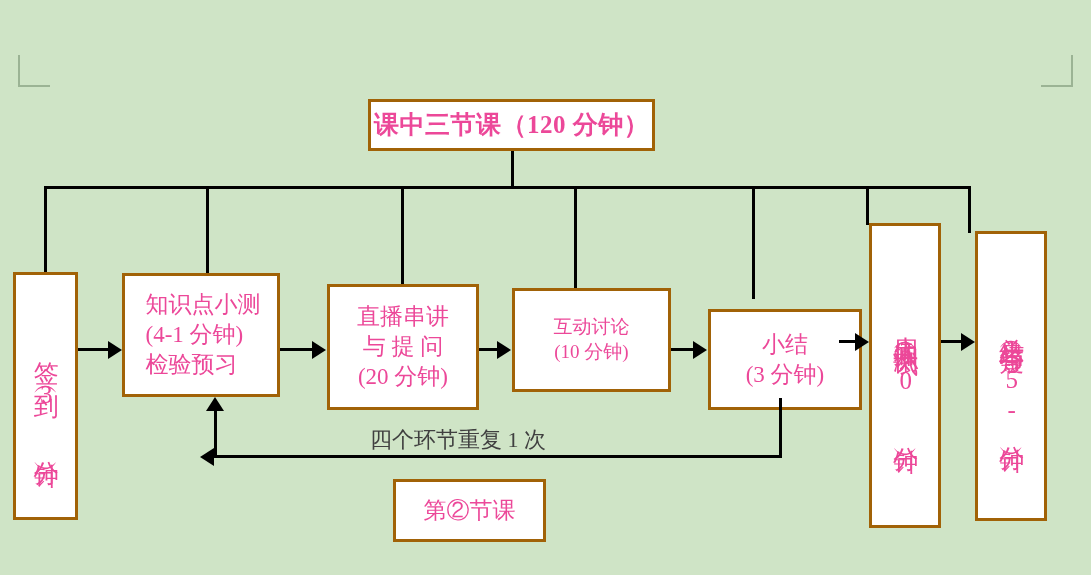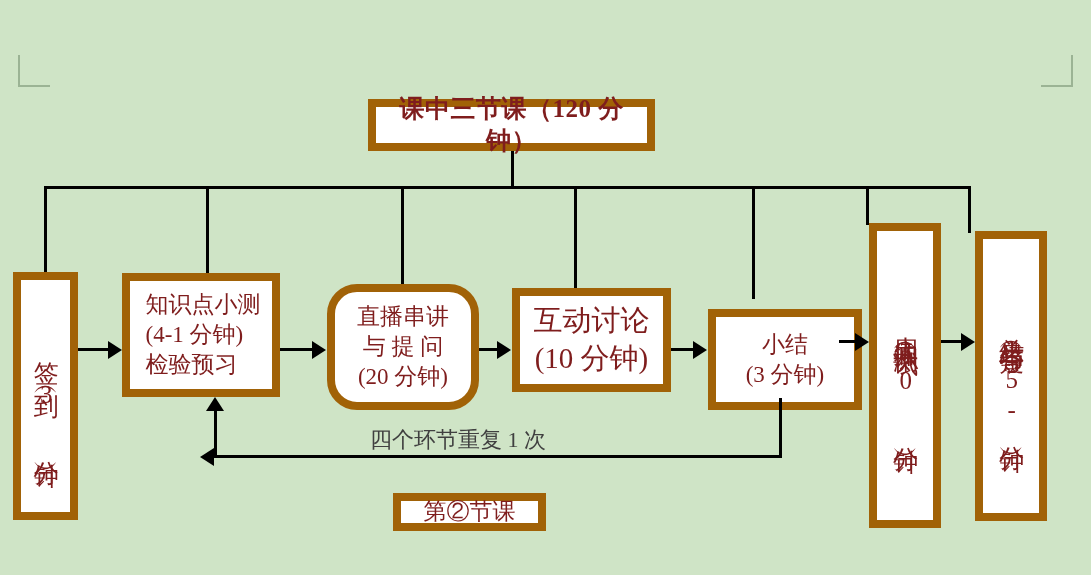--- a/index.html
+++ b/index.html
@@ -10,27 +10,27 @@
     position:relative;overflow:hidden;
   }
   .stage{position:absolute;left:0;top:0;width:1091px;height:575px;}
   .corner{position:absolute;border-color:#9bb394;border-style:solid;}
   .corner.tl{left:18px;top:55px;width:30px;height:30px;border-width:0 0 2px 2px;}
   .corner.tr{right:18px;top:55px;width:30px;height:30px;border-width:0 2px 2px 0;}
 
   .box{
     position:absolute;
     background:#ffffff;
-    border:8px solid #a16207;
+    border:3px solid #a16207;
     box-sizing:border-box;
     display:flex;
     align-items:center;
     justify-content:center;
     text-align:center;
-    color:#7f1d1d;
+    color:#ec4899;
     line-height:1.30;
   }
   .box .t{display:block;white-space:pre-line;}
 
   
   #title-box{left:368px;top:99px;width:287px;height:52px;}
   #title-box .t{font-size:25px;font-weight:bold;letter-spacing:0.5px;}
 
   
   .vbox .t{
@@ -40,27 +40,27 @@
     letter-spacing:3px;
     white-space:nowrap;
   }
   #box-qiandao{left:13px;top:272px;width:65px;height:248px;}
   #box-shangzhou{left:869px;top:223px;width:72px;height:305px;}
   #box-zongjie{left:975px;top:231px;width:72px;height:290px;}
 
   
   #box-xiaoce{left:122px;top:273px;width:158px;height:124px;}
   #box-xiaoce .t{font-size:23px;text-align:left;padding-left:4px;}
-  #box-zhibo{left:327px;top:284px;width:152px;height:126px;border-radius:30px;}
+  #box-zhibo{left:327px;top:284px;width:152px;height:126px;}
   #box-zhibo .t{font-size:23px;}
   #box-taolun{left:512px;top:288px;width:159px;height:104px;}
-  #box-taolun .t{font-size:29px;}
+  #box-taolun .t{font-size:19px;}
   #box-xiaojie{left:708px;top:297px;width:154px;height:101px;margin-top:12px;}
   #box-xiaojie .t{font-size:23px;}
-  #box-dijie{left:393px;top:493px;width:153px;height:38px;}
+  #box-dijie{left:393px;top:479px;width:153px;height:63px;}
   #box-dijie .t{font-size:23px;}
 
   
   .ln{position:absolute;background:#000;}
   .hl{height:3px;}
   .vl{width:3px;}
 
   .arrow{position:absolute;width:0;height:0;}
   .arrow.right{border-top:9px solid transparent;border-bottom:9px solid transparent;border-left:14px solid #000;}
   .arrow.left{border-top:9px solid transparent;border-bottom:9px solid transparent;border-right:14px solid #000;}

